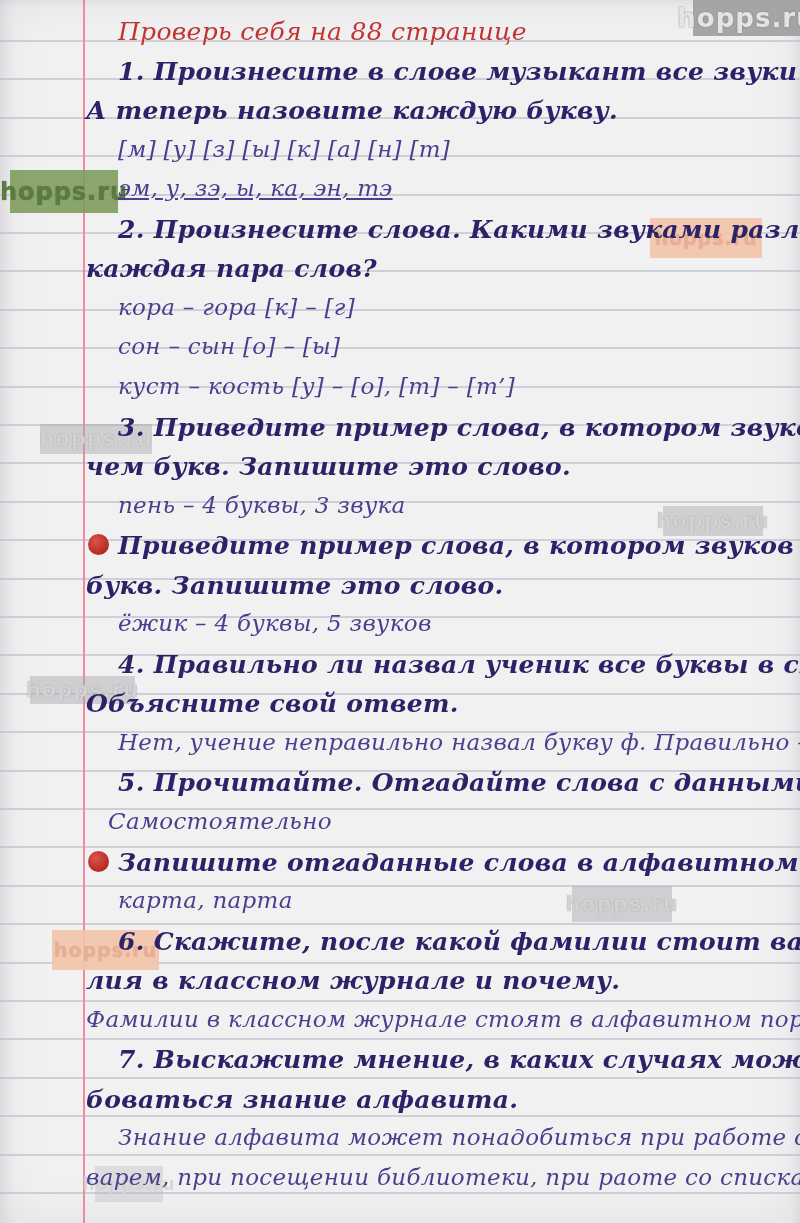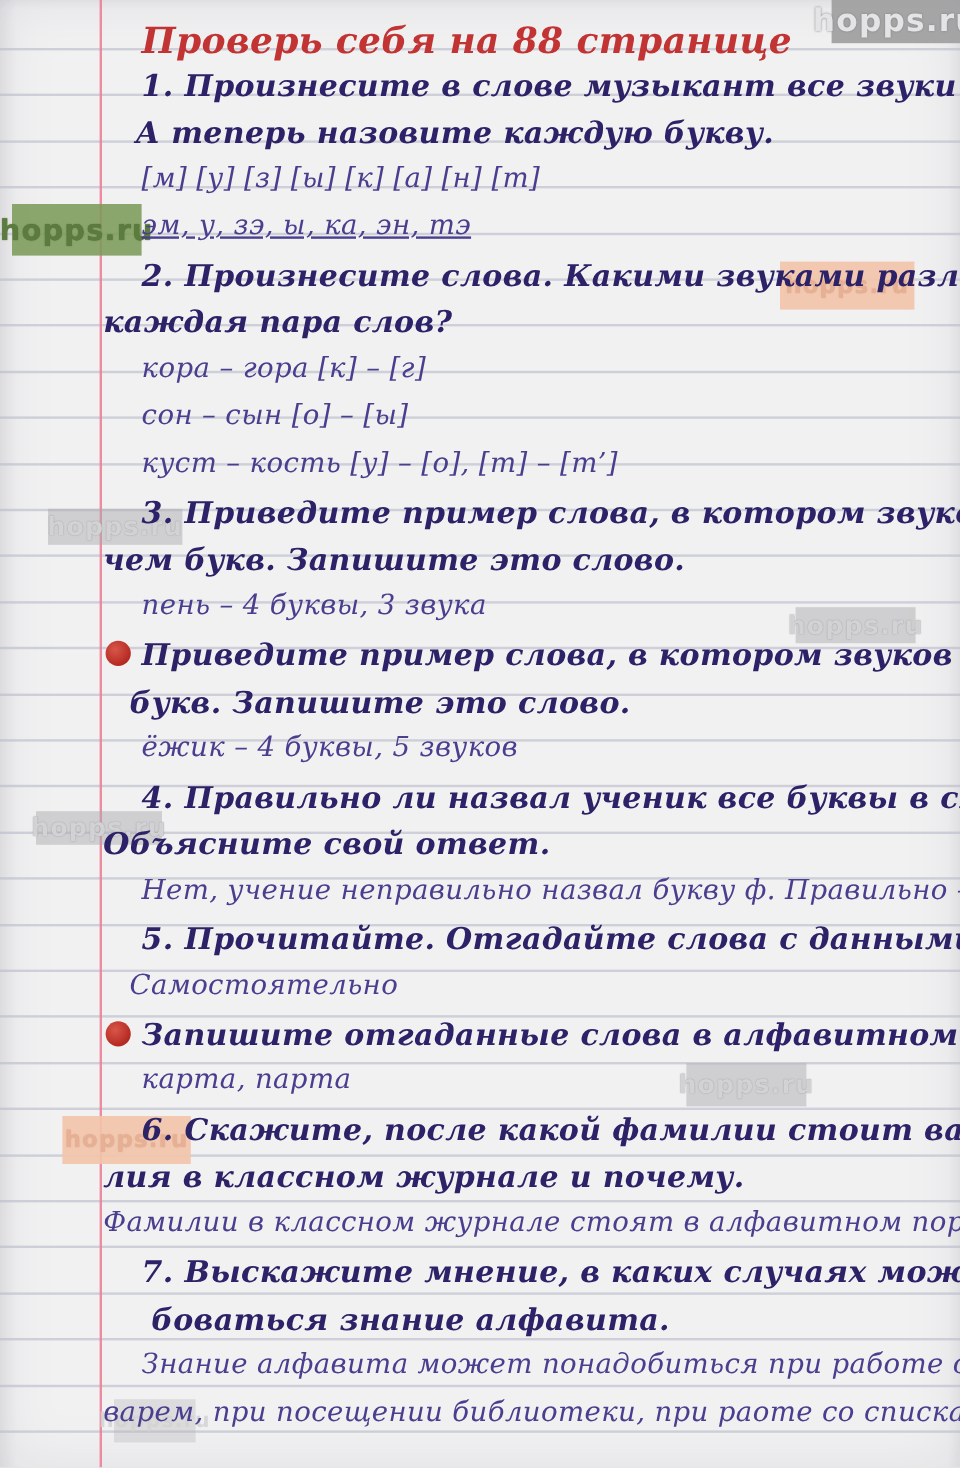--- a/index.html
+++ b/index.html
@@ -10,21 +10,21 @@
                      linear-gradient(270deg, rgba(190,188,196,.20) 0, rgba(0,0,0,0) 10px),
                      linear-gradient(180deg, rgba(190,188,196,.18) 0, rgba(0,0,0,0) 8px);
     box-shadow:inset 0 0 46px rgba(110,110,125,.14);
     font-family:"DejaVu Serif", serif;
   }
   .rule{position:absolute;left:0;width:800px;height:2px;background:#b6bcc9;opacity:.62;}
   .margin-line{position:absolute;top:0;left:83px;width:2px;height:1223px;background:#ec7f97;opacity:.9;}
   .hl{position:absolute;white-space:nowrap;font-style:italic;line-height:1.2;letter-spacing:.3px;z-index:5;}
   .hl.question{color:#2c2268;font-weight:700;font-size:25px;}
   .hl.answer{color:#4a3f8e;font-weight:400;font-size:23px;}
-  .hl.heading{color:#c23434;font-weight:700;font-size:30px;}
+  .hl.heading{color:#c23434;font-weight:400;font-size:25px;}
   .dot{position:absolute;width:21px;height:21px;border-radius:50%;z-index:6;
        background:radial-gradient(circle at 38% 35%, #d8554a, #b52a22 70%, #9e221c);}
   .wm{position:absolute;display:flex;align-items:center;justify-content:center;
       font-family:"DejaVu Sans", sans-serif;font-weight:700;letter-spacing:1px;z-index:3;}
   .wm.gray{background:rgba(172,172,174,.5);color:rgba(214,214,216,.95);font-size:21px;
            text-shadow:0 0 1px #8f8f91;}
   .wm.gray-strong{background:rgba(158,158,160,.92);color:#e4e4e6;font-size:26px;
            text-shadow:0 0 2px #808082;z-index:7;}
   .wm.gray-faint{background:rgba(185,185,187,.38);color:rgba(210,210,212,.85);font-size:17px;}
   .wm.green{background:rgba(124,155,90,.88);color:#5b7c3e;font-size:24px;
@@ -77,44 +77,44 @@
       <div class="wm gray" style="left: 40px; top: 424px; width: 112px; height: 30px;">hopps.ru</div>
       <div class="wm gray" style="left: 663px; top: 506px; width: 100px; height: 30px;">hopps.ru</div>
       <div class="wm gray" style="left: 30px; top: 676px; width: 105px; height: 28px;">hopps.ru</div>
       <div class="wm gray" style="left: 572px; top: 886px; width: 100px; height: 36px;">hopps.ru</div>
       <div class="wm salmon" style="left: 52px; top: 930px; width: 107px; height: 40px;">hopps.ru</div>
       <div class="wm gray-faint" style="left: 95px; top: 1166px; width: 68px; height: 36px;">hopps.ru</div>
     </div>
   <div id="text-layer">
       <div class="hl heading" style="left: 118px; top: 17px;">Проверь себя на 88 странице</div>
       <div class="hl question" style="left: 118px; top: 56.55px;">1. Произнесите в слове музыкант все звуки по порядку.</div>
-      <div class="hl question" style="left: 86px; top: 96.1px; padding-left: 27px;">А теперь назовите каждую букву.</div>
+      <div class="hl question" style="left: 86px; top: 96.1px;">А теперь назовите каждую букву.</div>
       <div class="hl answer" style="left: 118px; top: 135.65px;">[м] [у] [з] [ы] [к] [а] [н] [т]</div>
       <div class="hl answer" style="left: 118px; top: 175.2px; text-decoration: underline;">эм, у, зэ, ы, ка, эн, тэ</div>
       <div class="hl question" style="left: 118px; top: 214.75px;">2. Произнесите слова. Какими звуками различается</div>
       <div class="hl question" style="left: 86px; top: 254.3px;">каждая пара слов?</div>
       <div class="hl answer" style="left: 118px; top: 293.85px;">кора – гора [к] – [г]</div>
       <div class="hl answer" style="left: 118px; top: 333.4px;">сон – сын [о] – [ы]</div>
       <div class="hl answer" style="left: 118px; top: 372.95px;">куст – кость [у] – [о], [т] – [т’]</div>
       <div class="hl question" style="left: 118px; top: 412.5px;">3. Приведите пример слова, в котором звуков меньше,</div>
       <div class="hl question" style="left: 86px; top: 452.05px; font-style: italic;">чем букв. Запишите это слово.</div>
       <div class="hl answer" style="left: 118px; top: 491.6px;">пень – 4 буквы, 3 звука</div>
       <div class="dot" style="left: 88px; top: 534.15px;"></div>
       <div class="hl question" style="left: 118px; top: 531.15px;">Приведите пример слова, в котором звуков больше, чем</div>
-      <div class="hl question" style="left: 86px; top: 570.7px; margin-left: 22px;">букв. Запишите это слово.</div>
+      <div class="hl question" style="left: 86px; top: 570.7px;">букв. Запишите это слово.</div>
       <div class="hl answer" style="left: 118px; top: 610.25px;">ёжик – 4 буквы, 5 звуков</div>
       <div class="hl question" style="left: 118px; top: 649.8px;">4. Правильно ли назвал ученик все буквы в слове флаг?</div>
       <div class="hl question" style="left: 86px; top: 689.35px;">Объясните свой ответ.</div>
       <div class="hl answer" style="left: 118px; top: 728.9px;">Нет, учение неправильно назвал букву ф. Правильно – «эф».</div>
       <div class="hl question" style="left: 118px; top: 768.45px;">5. Прочитайте. Отгадайте слова с данными звуками.</div>
       <div class="hl answer" style="left: 108px; top: 808px;">Самостоятельно</div>
       <div class="dot" style="left: 88px; top: 850.55px;"></div>
       <div class="hl question" style="left: 118px; top: 847.55px;">Запишите отгаданные слова в алфавитном порядке.</div>
       <div class="hl answer" style="left: 118px; top: 887.1px;">карта, парта</div>
       <div class="hl question" style="left: 118px; top: 926.65px;">6. Скажите, после какой фамилии стоит ваша фами–</div>
       <div class="hl question" style="left: 86px; top: 966.2px;">лия в классном журнале и почему.</div>
       <div class="hl answer" style="left: 86px; top: 1005.75px;">Фамилии в классном журнале стоят в алфавитном порядке</div>
       <div class="hl question" style="left: 118px; top: 1045.3px;">7. Выскажите мнение, в каких случаях может потре–</div>
-      <div class="hl question" style="left: 86px; top: 1084.85px; margin-left: 40px;">боваться знание алфавита.</div>
+      <div class="hl question" style="left: 86px; top: 1084.85px;">боваться знание алфавита.</div>
       <div class="hl answer" style="left: 118px; top: 1124.4px;">Знание алфавита может понадобиться при работе со сло–</div>
       <div class="hl answer" style="left: 86px; top: 1163.95px;">варем, при посещении библиотеки, при раоте со списками.</div>
     </div>
 </div>
 
 </body></html>

